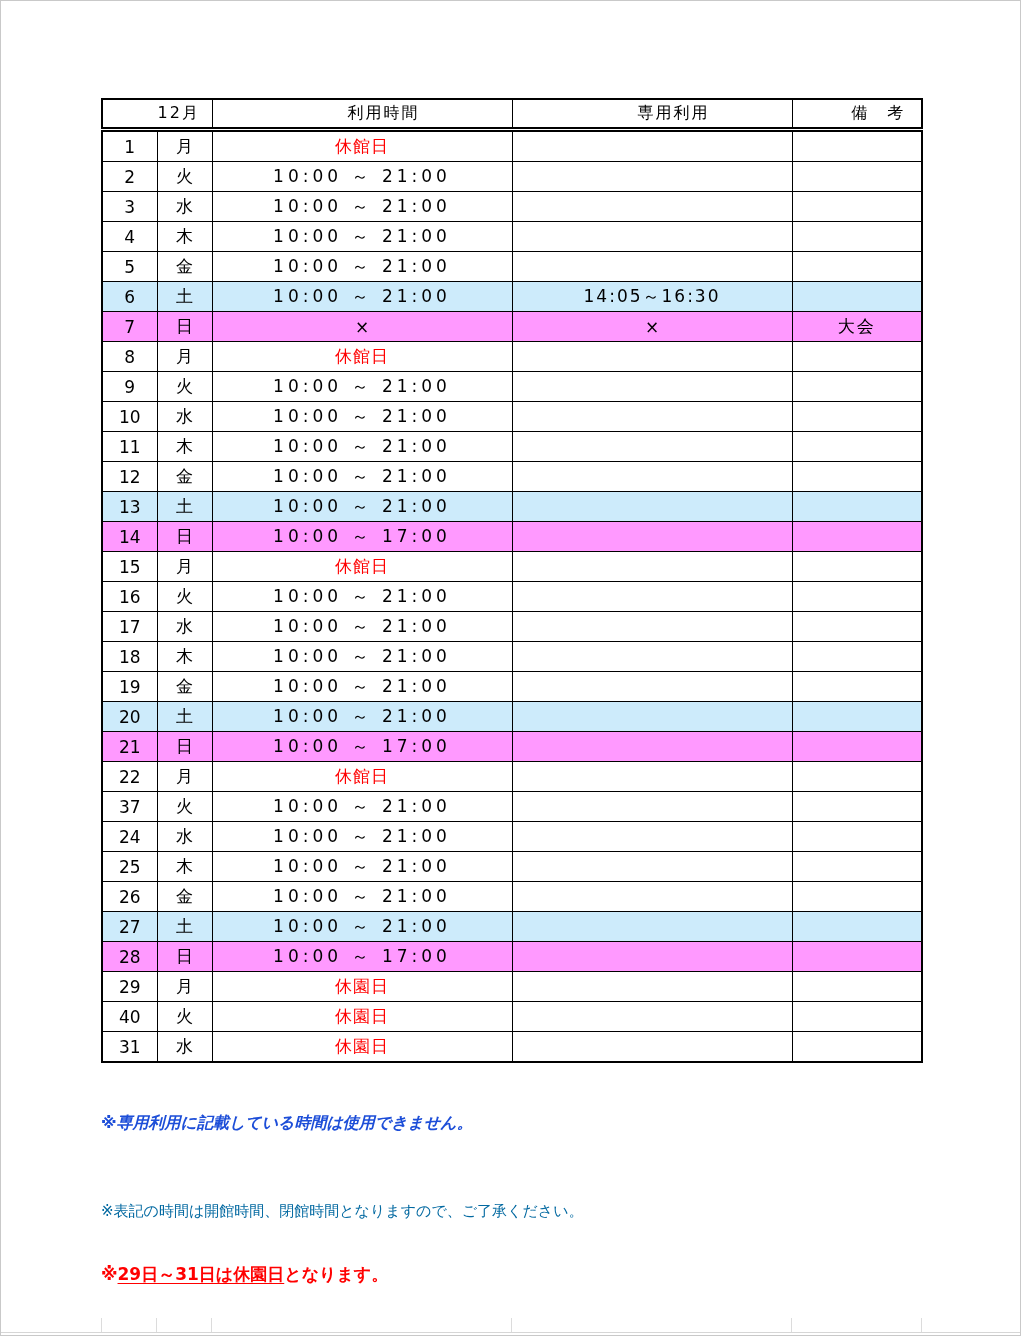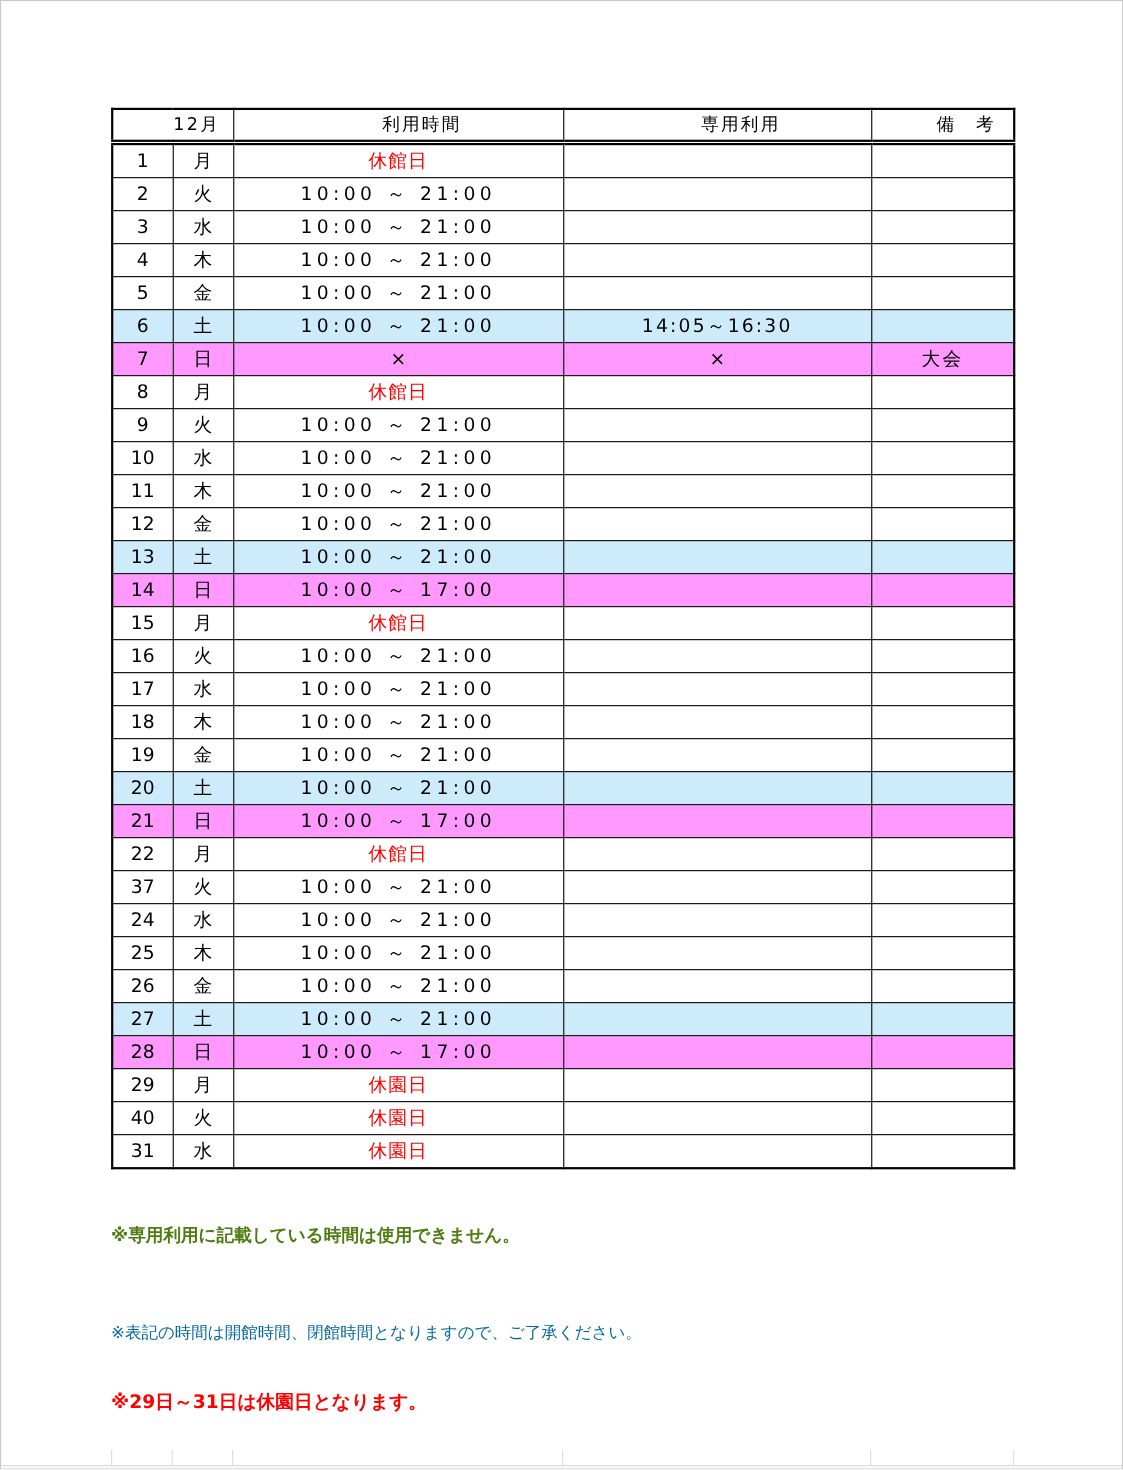--- a/index.html
+++ b/index.html
@@ -44,26 +44,26 @@
   th.c-rem,   td.c-rem  { border-left:2px solid #000; }
   td.c-day  { font-size:15px; }
   td.c-wd   { font-size:17px; }
   td.time   { font-size:19px; letter-spacing:4px; }
   td.time2  { font-size:18px; letter-spacing:2px; }
   td.red    { color:#ff0000; font-size:17px; letter-spacing:1px;margin-left:16px; }
   td.c-rem  { font-size:17px; letter-spacing:2px; }
   tr.sat td { background:#cdebfb; }
   tr.sun td { background:#ff99ff; }
   .note { position:absolute; left:100px; white-space:nowrap; }
-  .note-red1 { top:1112px; color:#4d7c0f; font-weight:bold; font-size:16px; }
+  .note-red1 { top:1112px; color:#1d4ed8; font-weight:bold; font-size:16px;font-style:italic; }
   .note-gray { color:#0369a1; font-size:15px;margin-top:37px; }
   .note-2 { top:1164px; }
   .note-3 { top:1216px; }
   .note-red2 { top:1262px; color:#ff0000; font-weight:bold; font-size:17px; }
-  .note-red2 .ul { text-underline-offset:3px; }
+  .note-red2 .ul { text-decoration:underline; text-underline-offset:3px; }
   .bgrid-h {
     position:absolute; top:1331px; left:0; width:1019px; height:1px;
     background:#d6d6d6;
   }
   .bgrid-v {
     position:absolute; top:1317px; width:1px; height:14px;
     background:#dcdcdc;
   }
 </style>
 </head>

